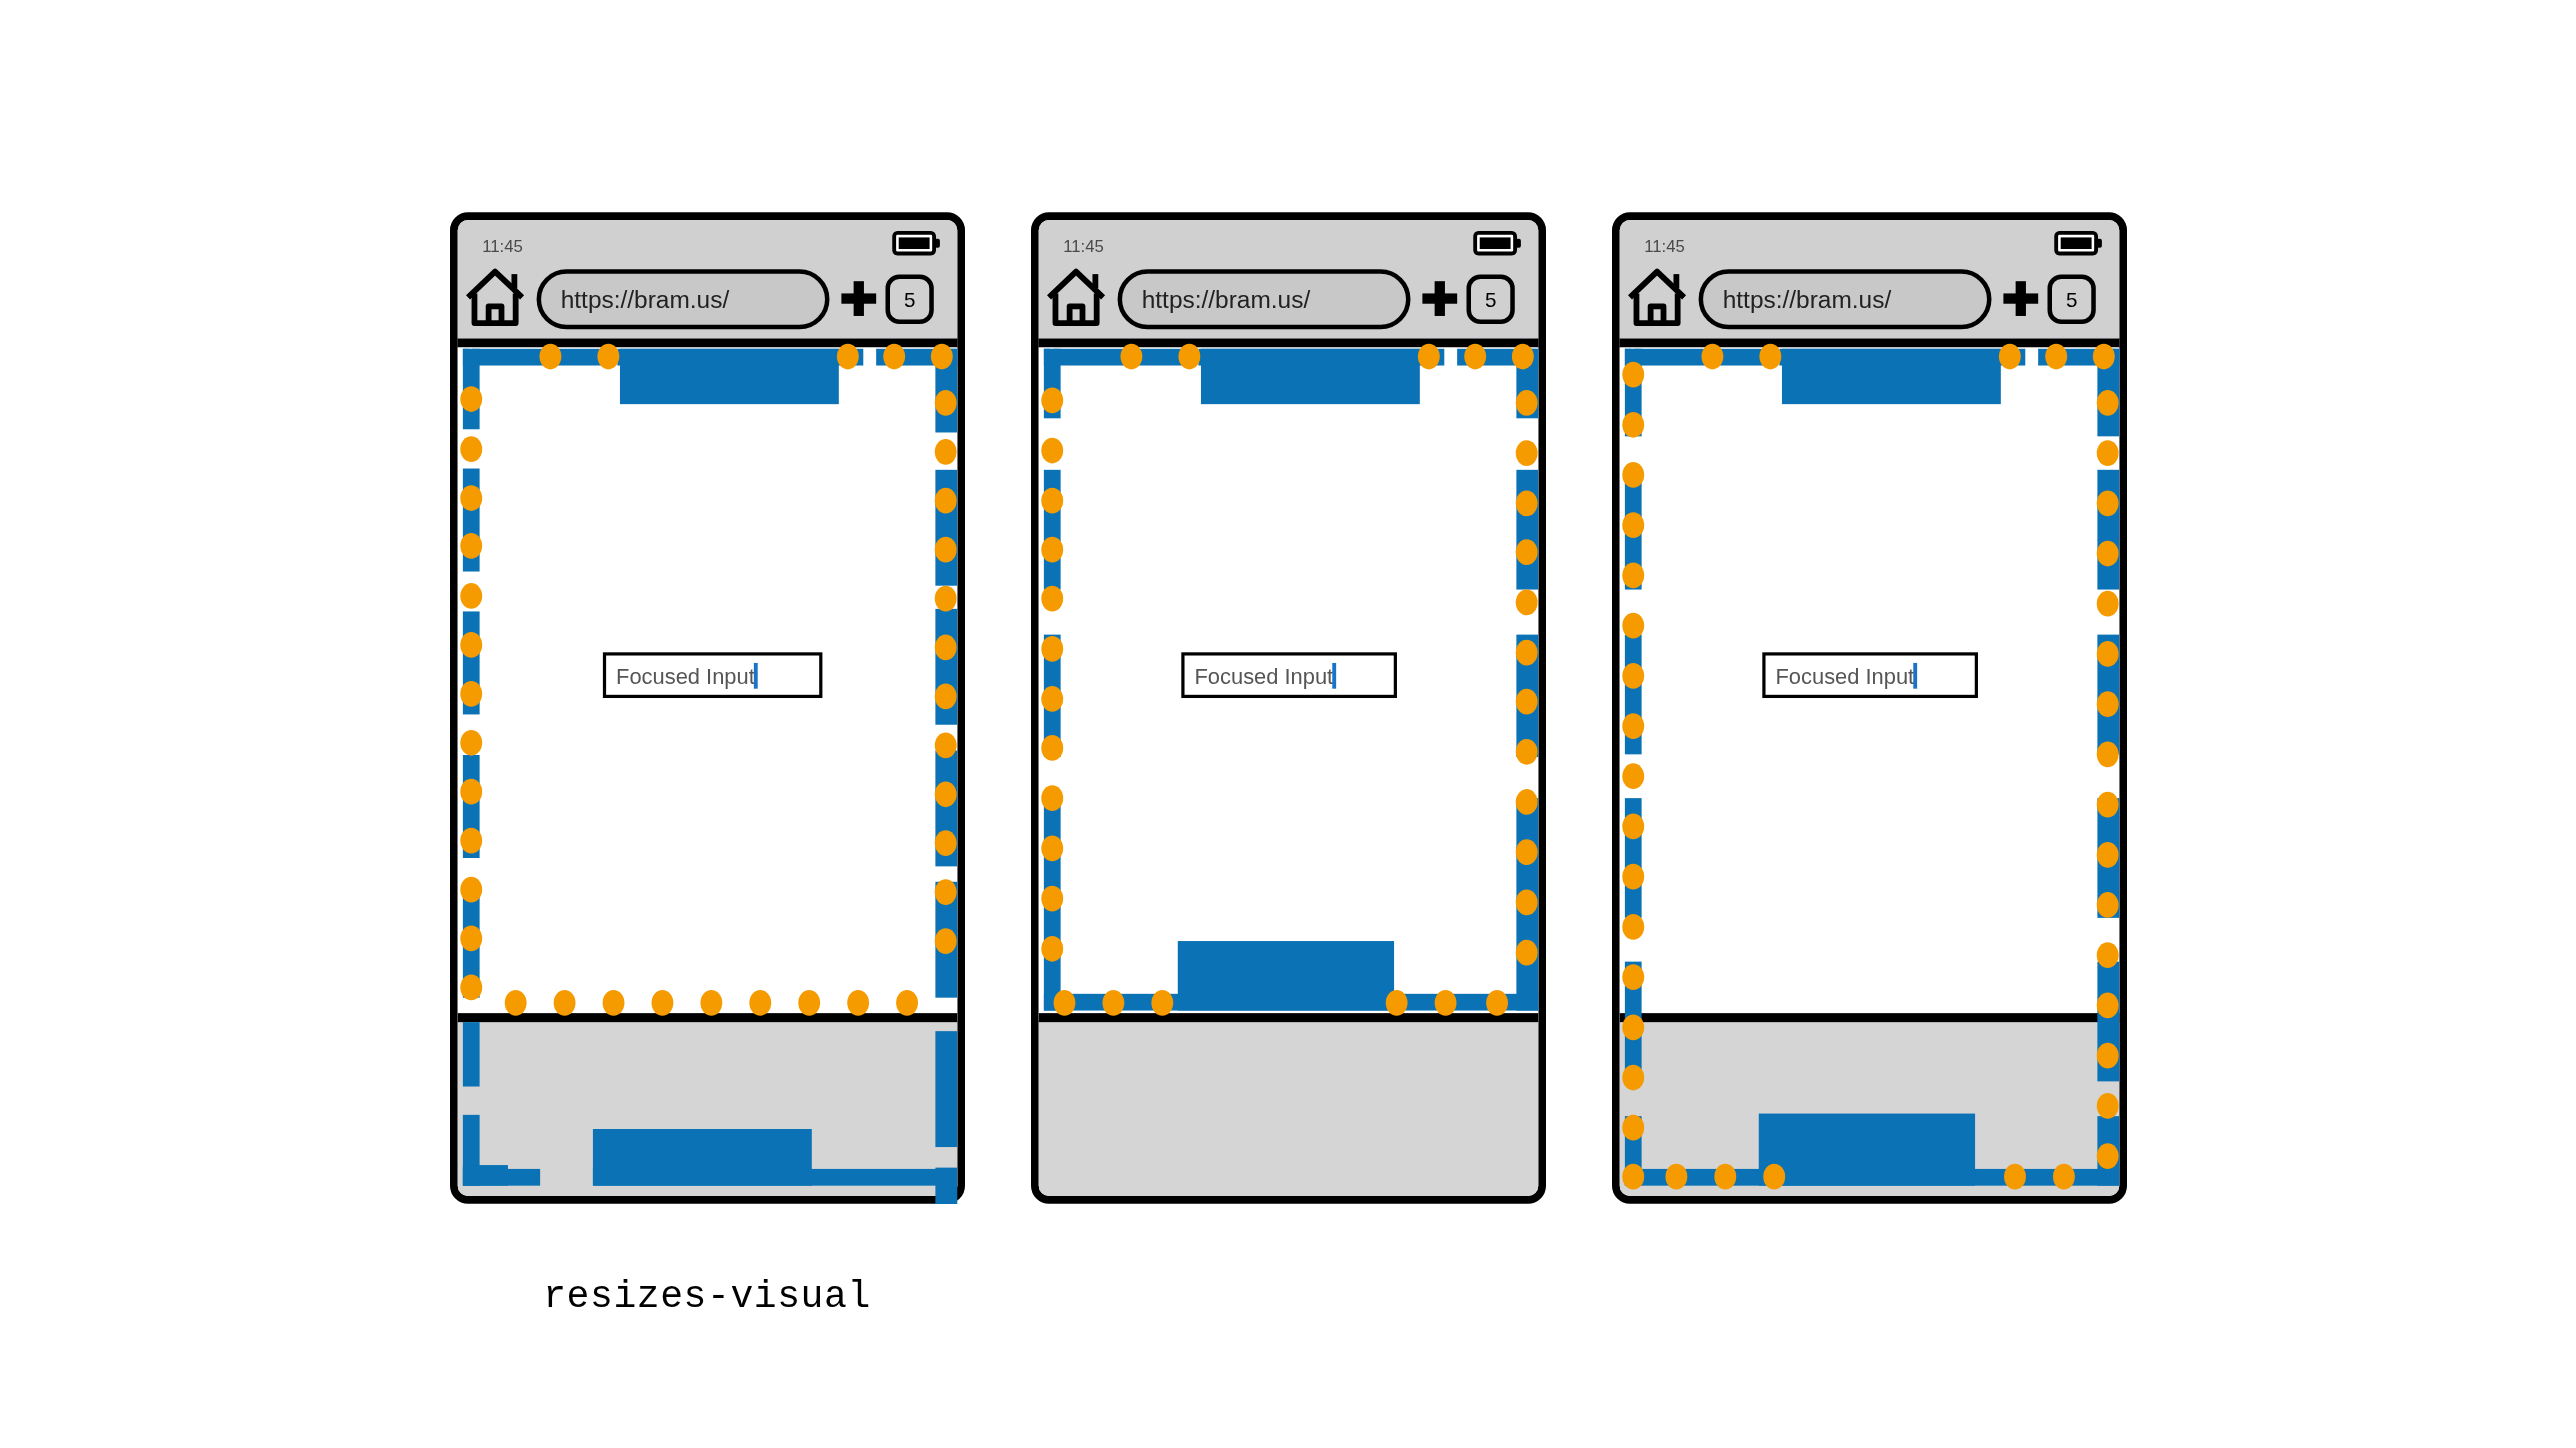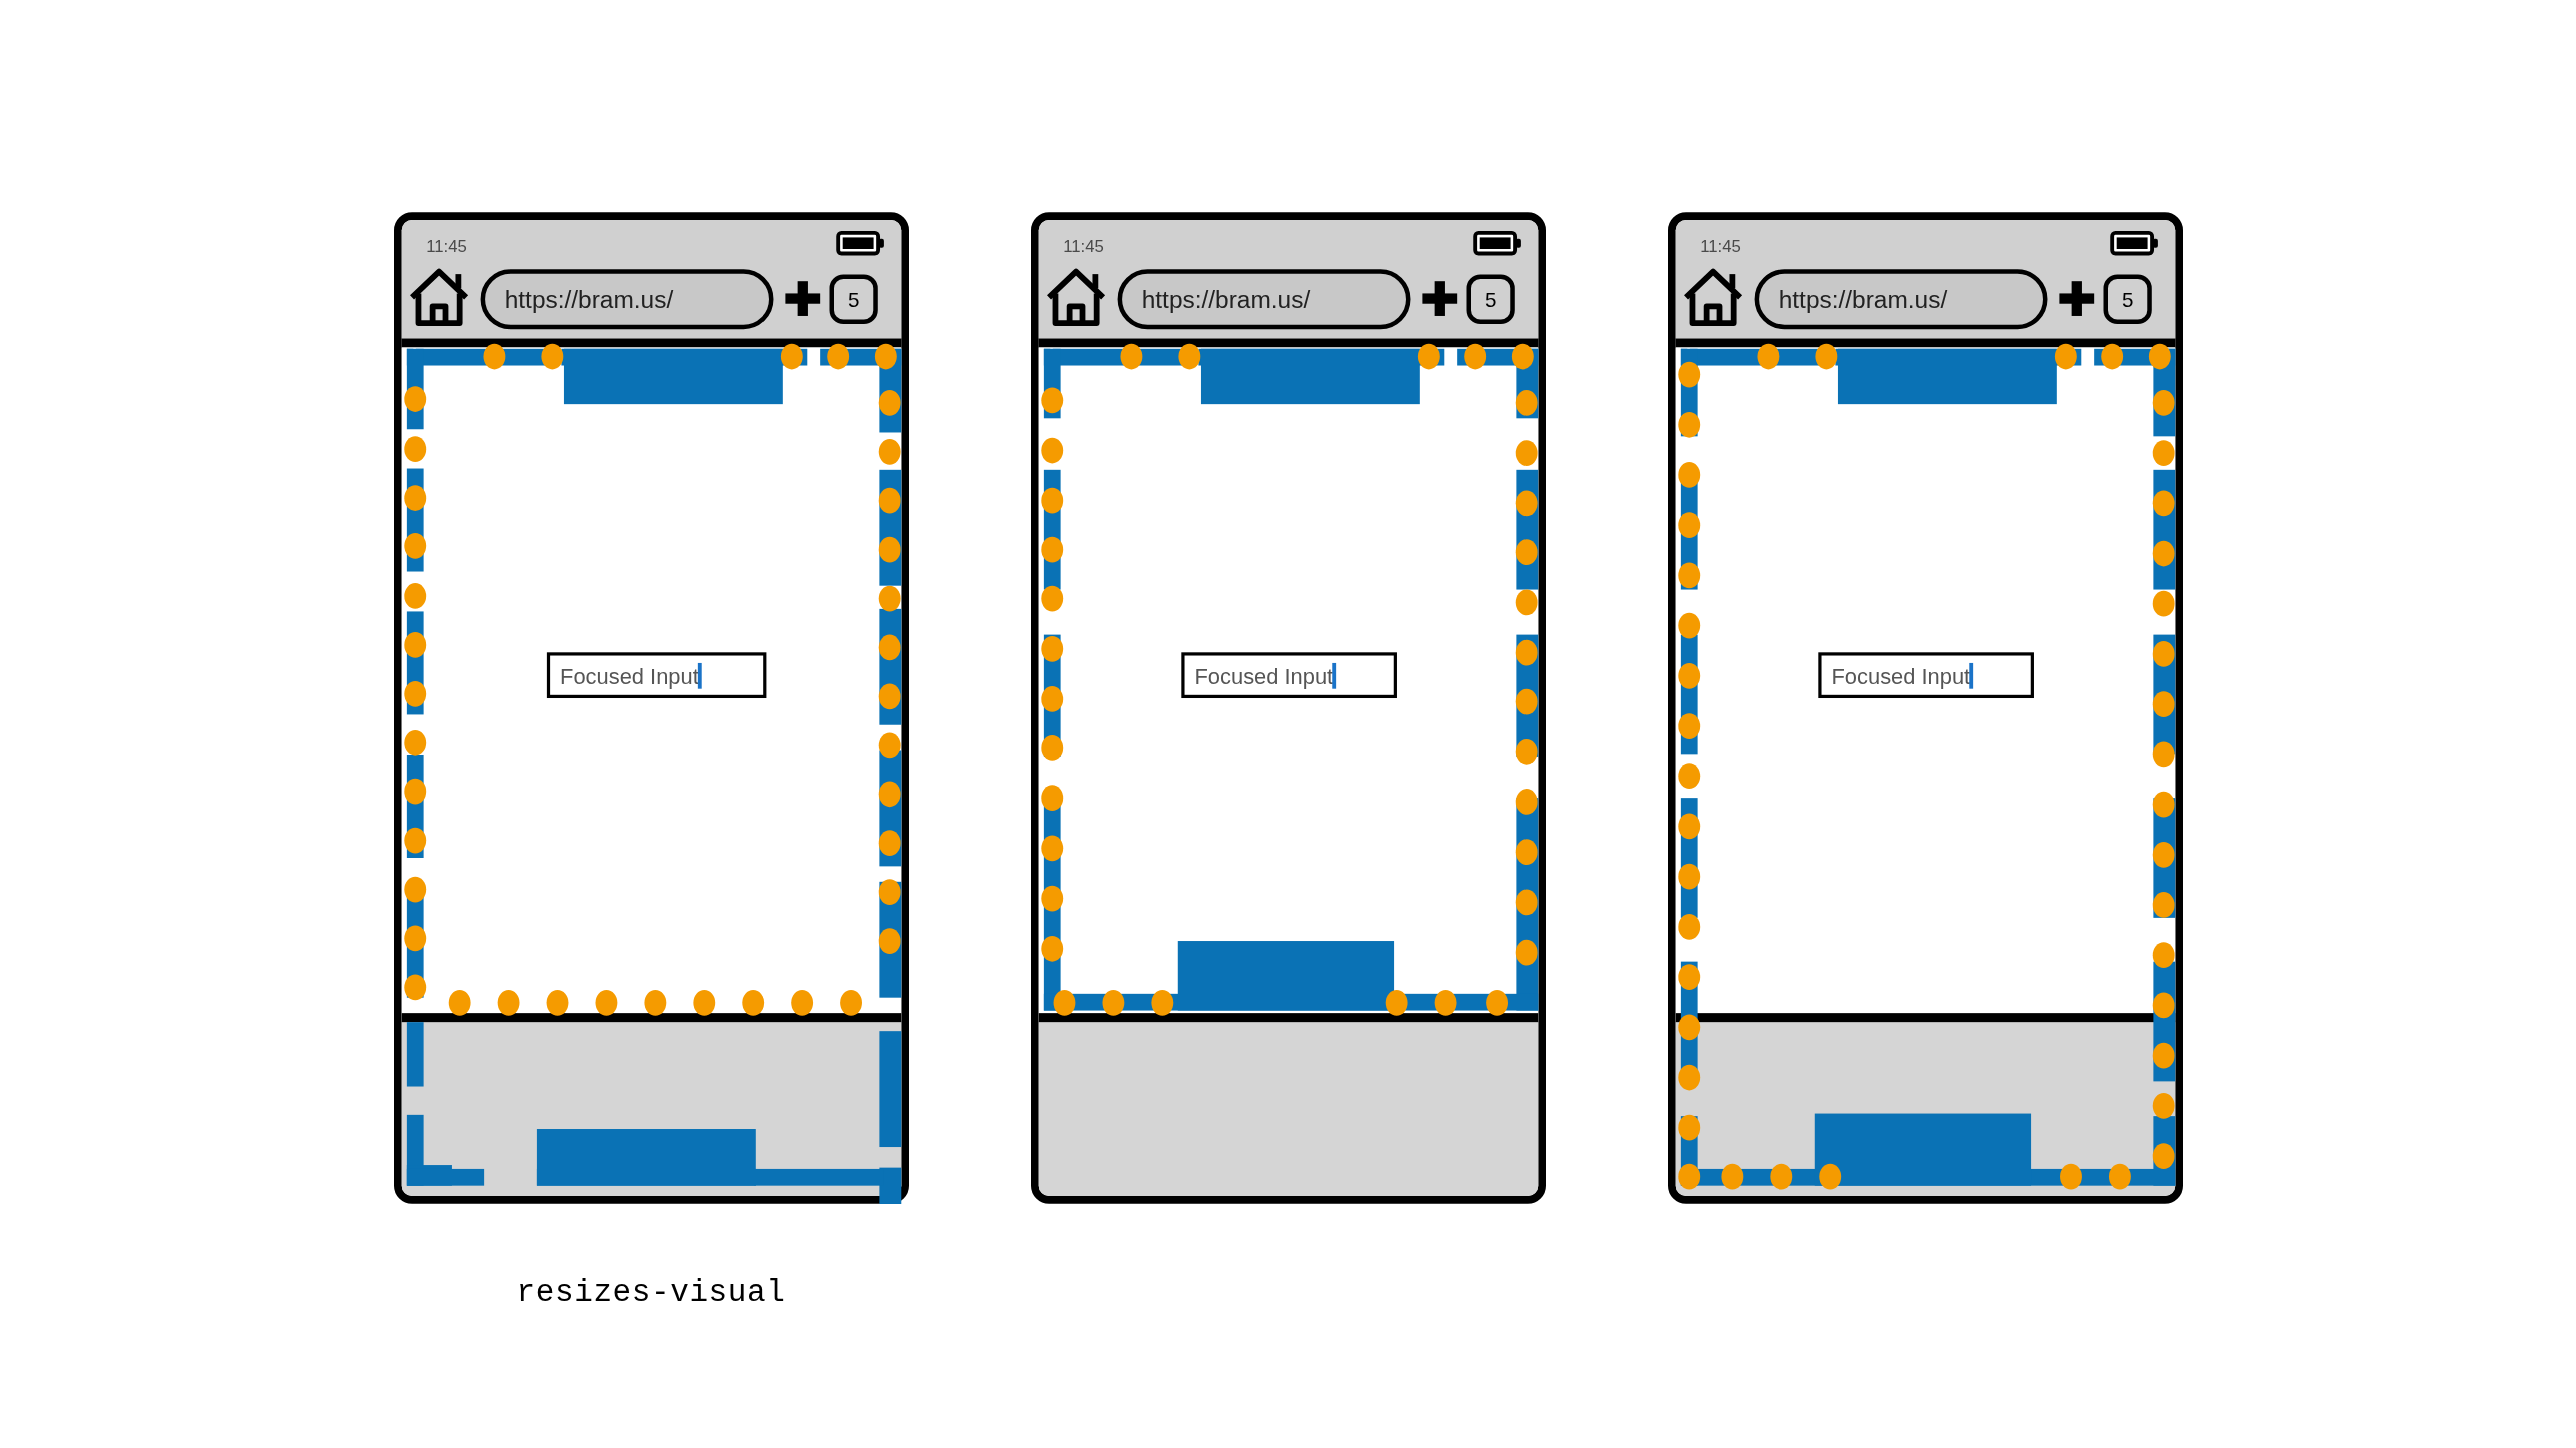--- a/index.html
+++ b/index.html
@@ -13,37 +13,37 @@
   }
   #stage{
     position:absolute;left:0;top:0;width:2576px;height:1449px;
   }
   .panels{
     position:absolute;
     left:0; top:212px;
     width:2576px;
     display:flex;
     justify-content:center;
-    gap:96px;
+    gap:40px;
   }
   .panel{
     width:541px;
     display:flex;
     flex-direction:column;
     align-items:center;
   }
   .phone-wrap{
     width:515px;height:992px;
     position:relative;
   }
   .phone-svg{display:block;width:515px;height:992px;}
   .panel-label{
     margin-top:71px;
     font-family:"Liberation Mono","DejaVu Sans Mono",monospace;
-    font-size:31px;
+    font-size:38px;
     letter-spacing:0.6px;
     color:#000000;
     white-space:nowrap;
     text-align:center;
   }
 </style>
 </head>
 <body>
 
 <div id="stage">

